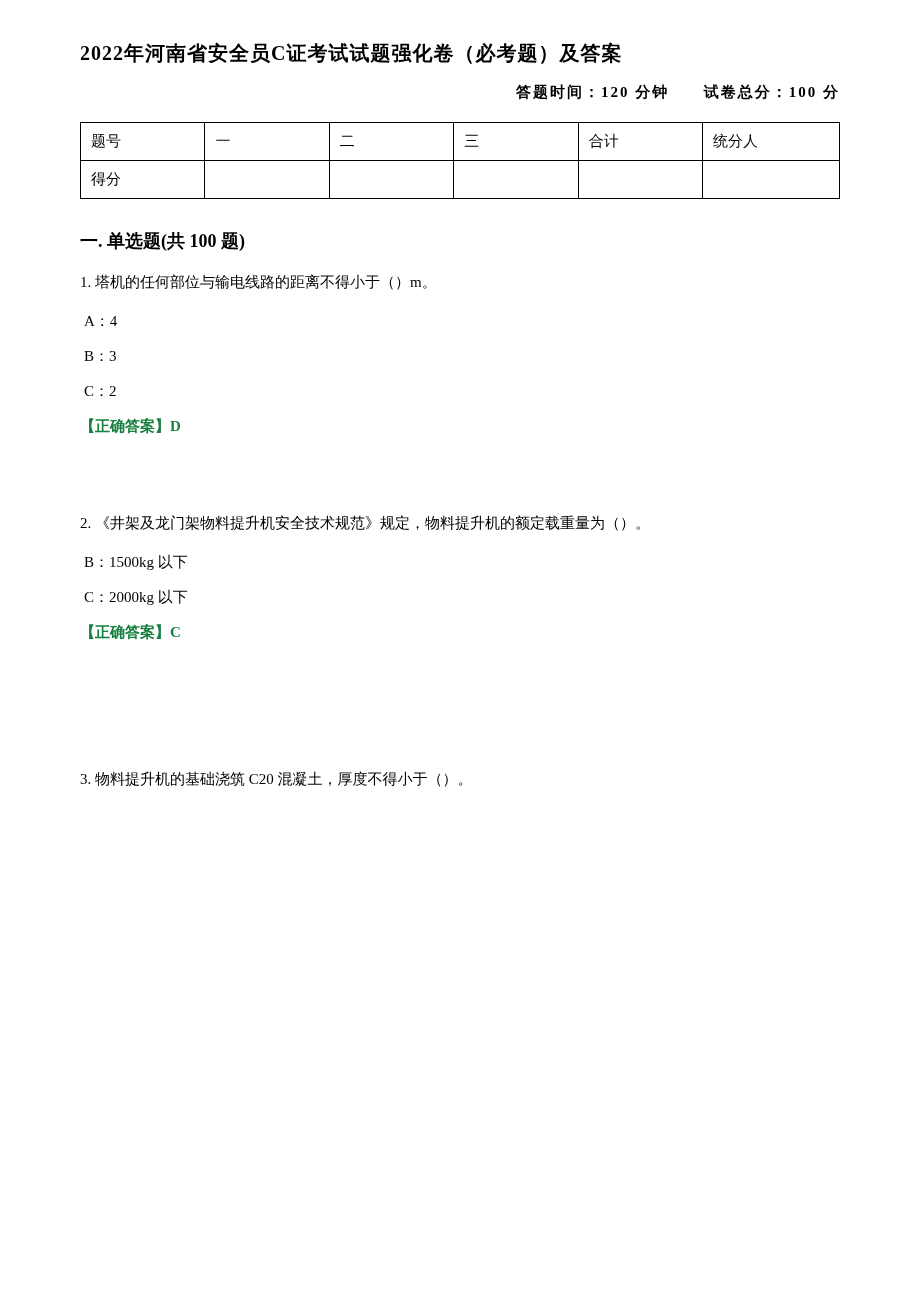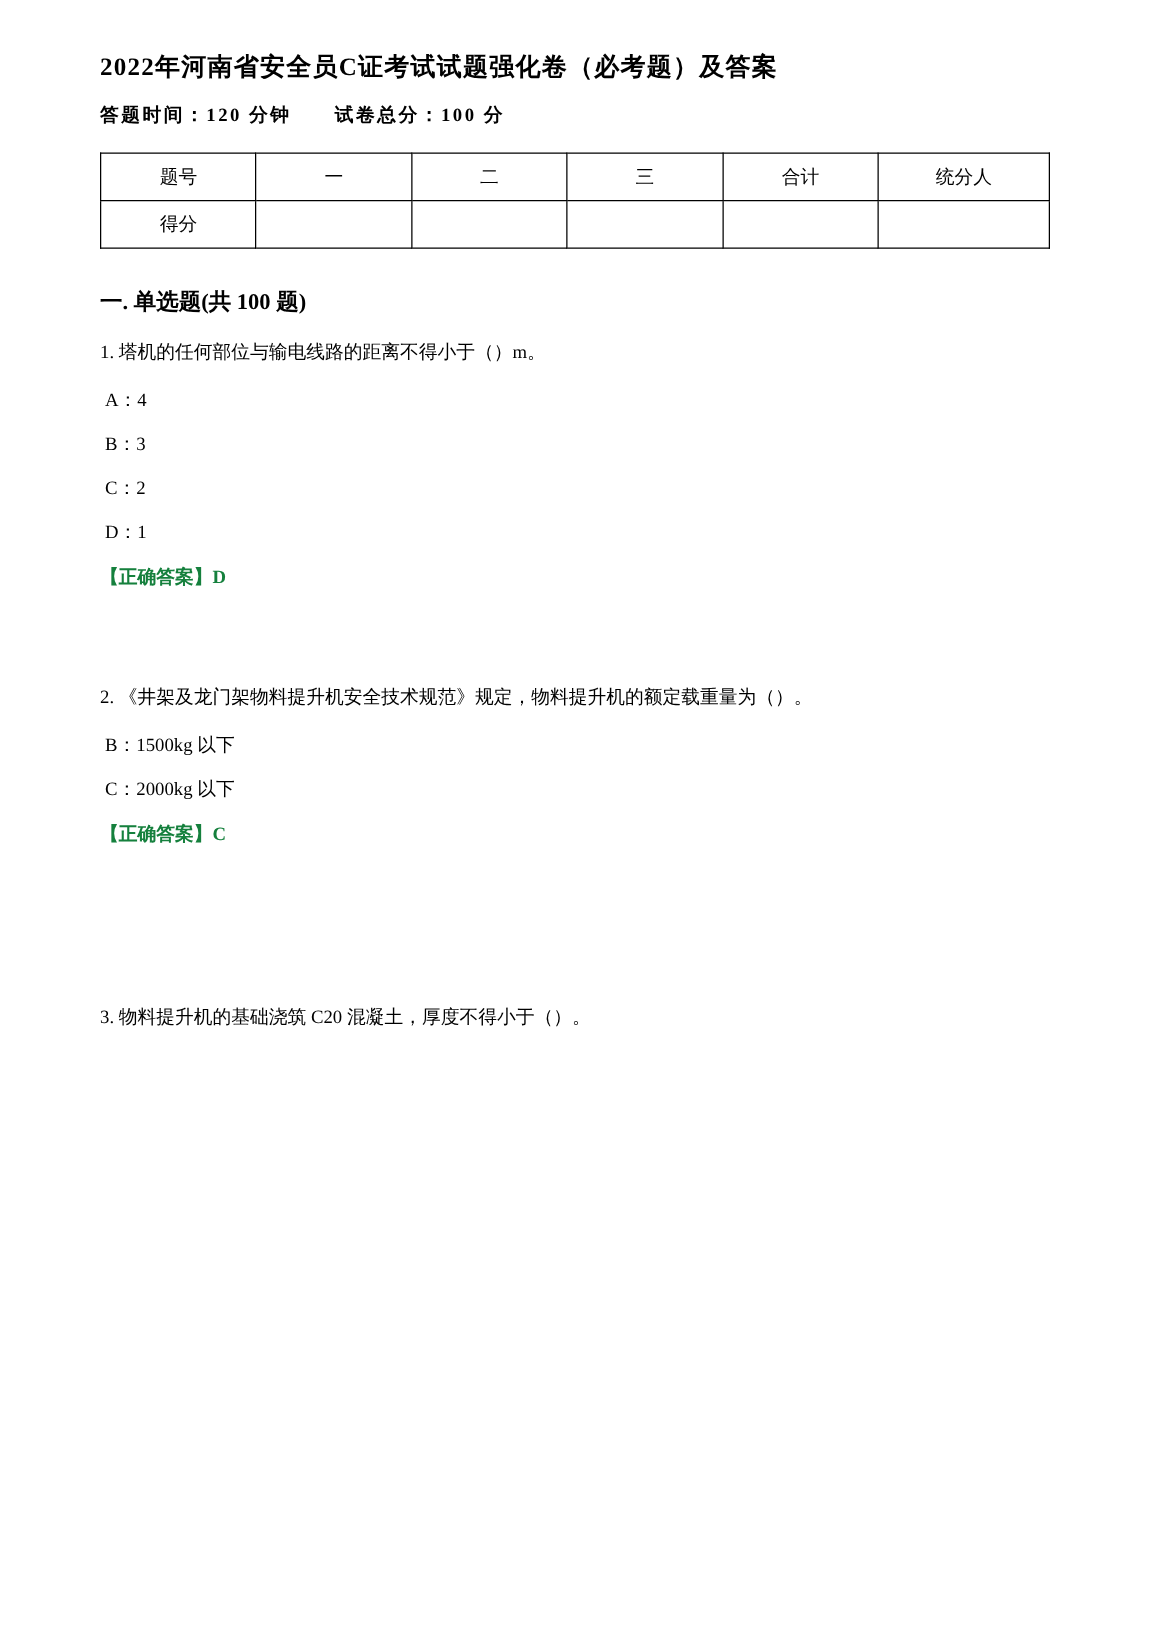--- a/index.html
+++ b/index.html
@@ -19,36 +19,36 @@
     }
 
     .page-title {
       font-size: 20px;
       font-weight: bold;
       margin-bottom: 16px;
       letter-spacing: 1px;
     }
 
     .subtitle {
-      text-align: left;
+      text-align: right;
       font-size: 15px;
       font-weight: bold;
       margin-bottom: 20px;
       letter-spacing: 2px;
     }
 
     .score-table {
       width: 100%;
       border-collapse: collapse;
       margin-bottom: 30px;
     }
 
     .score-table td {
       border: 1px solid #000;
-      text-align: center;
+      text-align: left;
       padding: 8px 10px;
       font-size: 15px;
       min-width: 60px;
       height: 38px;
     }
 
     .section-title {
       font-size: 18px;
       font-weight: bold;
       margin-bottom: 16px;
@@ -116,21 +116,20 @@
   </tbody>
 </table>
 
 <div class="section-title">一. 单选题(共 100 题)</div>
 
 <div class="question-block">
   <div class="question-text">1. 塔机的任何部位与输电线路的距离不得小于（）m。</div>
   <div class="option">A：4</div>
   <div class="option">B：3</div>
   <div class="option">C：2</div>
-  <div class="option">D：1</div>
   <div class="answer">
     <span>【正确答案】</span><span>D</span>
   </div>
 </div>
 
 <div class="divider-space"></div>
 
 <div class="question-block">
   <div class="question-text">2. 《井架及龙门架物料提升机安全技术规范》规定，物料提升机的额定载重量为（）。</div>
   <div class="option">B：1500kg 以下</div>

